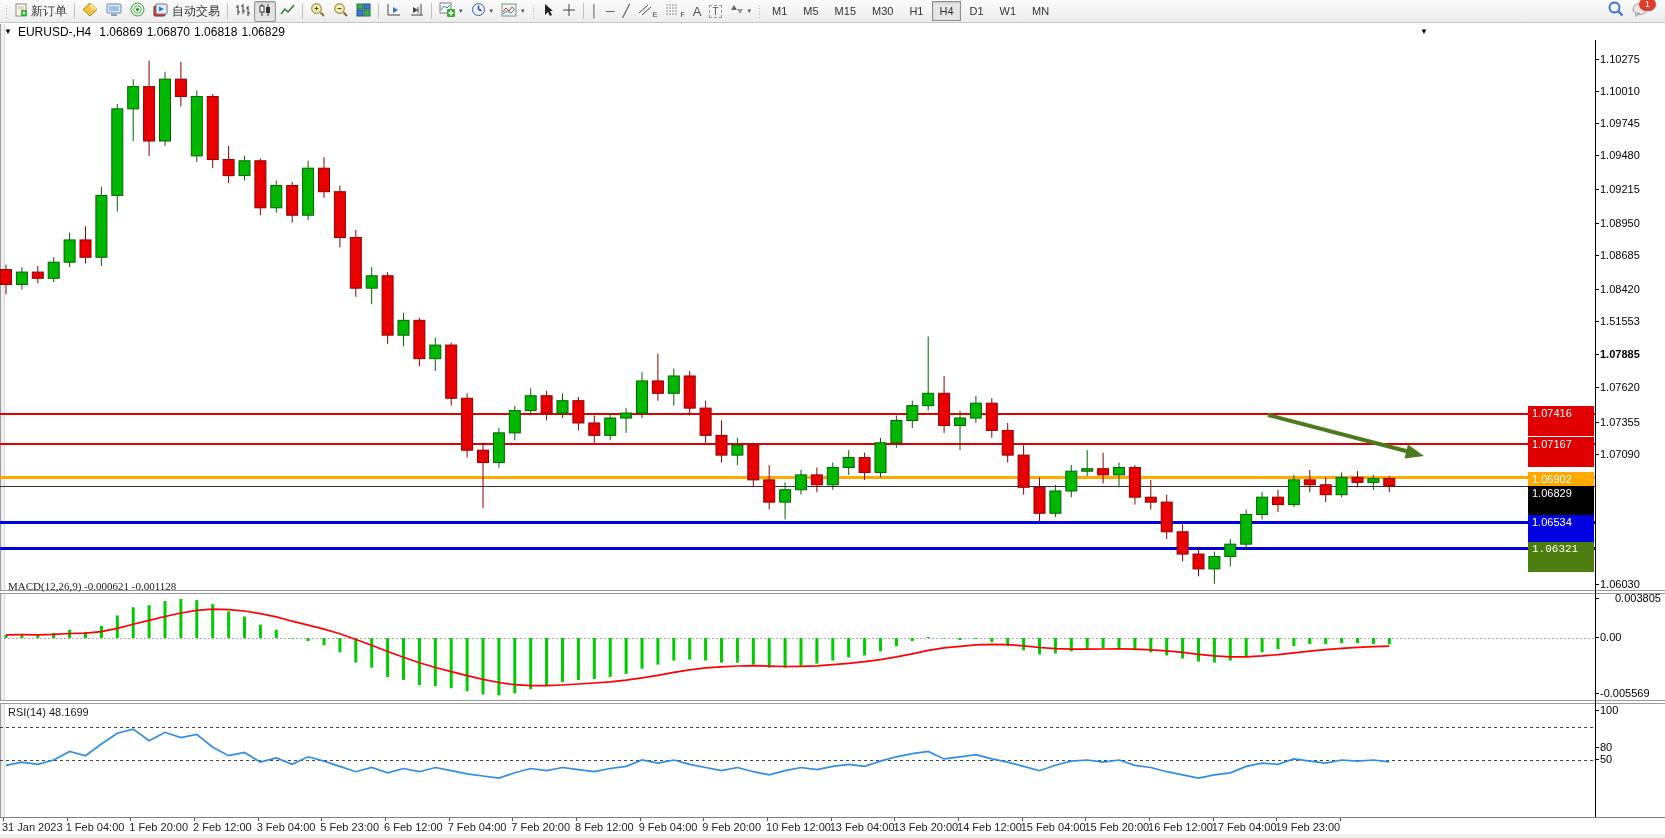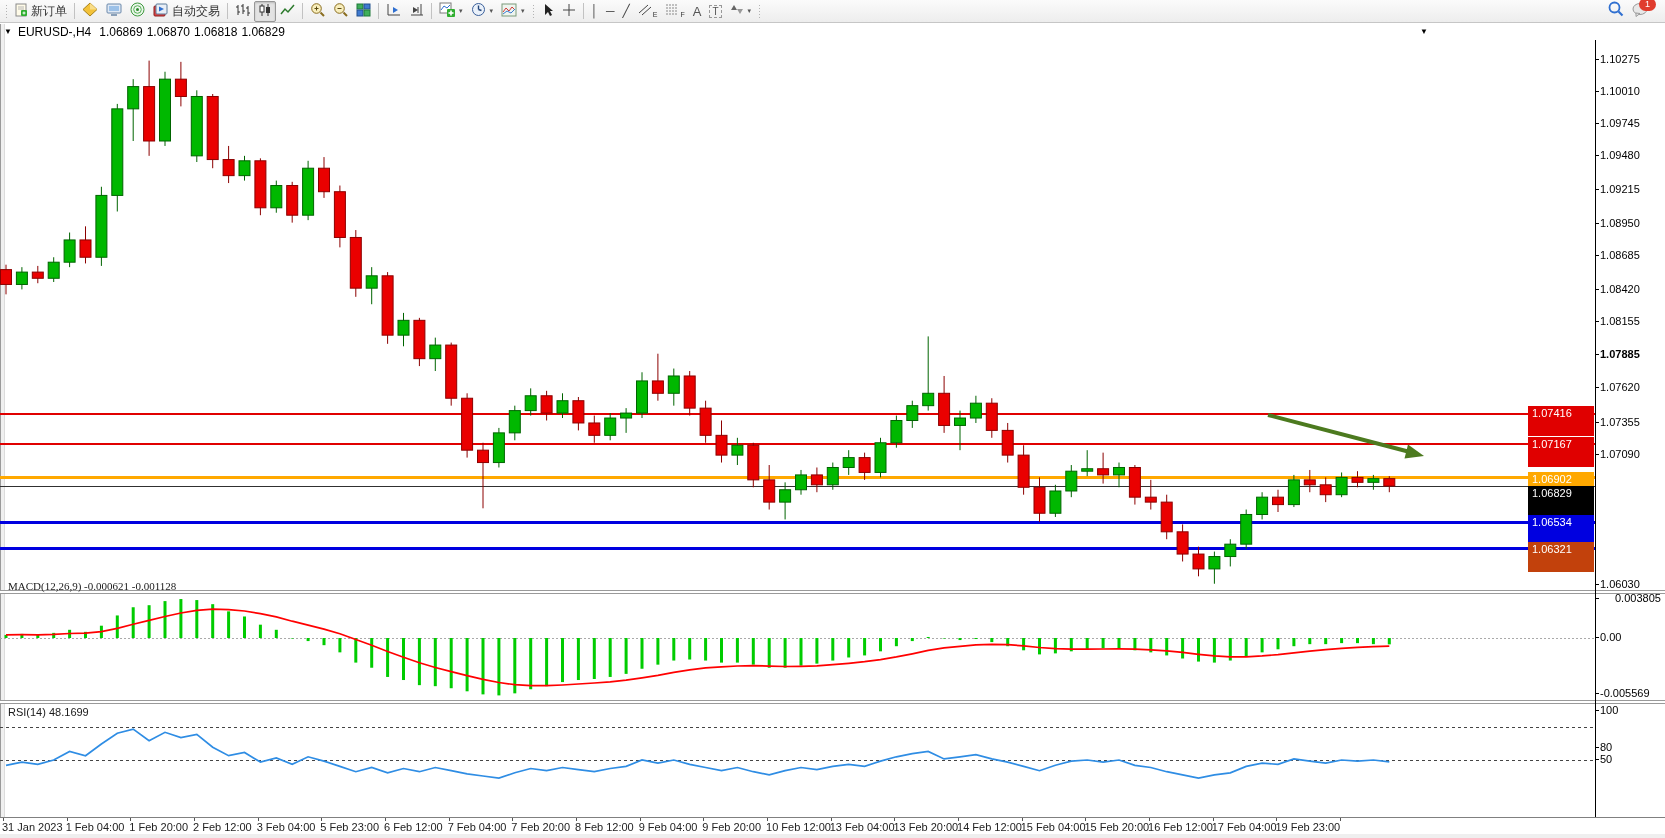--- a/index.html
+++ b/index.html
@@ -291,20 +291,31 @@
       <span>
         <svg width="14" height="13">
             <polygon points="4,2 7,7 1,7" fill="#666"></polygon>
             <polygon points="10,11 13,6 7,6" fill="#999"></polygon>
           </svg>
       </span>
       <span class="caret">▾</span>
     </div>
 
     <span class="grip"></span>
+    <div id="tf-group" style="display:flex;align-items:center;">
+        <div class="tf">M1</div>
+        <div class="tf">M5</div>
+        <div class="tf">M15</div>
+        <div class="tf">M30</div>
+        <div class="tf">H1</div>
+        <div class="tf active">H4</div>
+        <div class="tf">D1</div>
+        <div class="tf">W1</div>
+        <div class="tf">MN</div>
+      </div>
 
     <div class="right-group">
       <span>
         <svg width="16" height="16">
             <circle cx="6.5" cy="6.5" r="5" fill="none" stroke="#2f6fd0" stroke-width="1.8"></circle>
             <line x1="10.5" y1="10.5" x2="14.5" y2="14.5" stroke="#2f6fd0" stroke-width="2.2"></line>
           </svg>
       </span>
       <span class="chatwrap">
         <svg width="17" height="15">
@@ -625,40 +636,40 @@
   <div class="axis-line"></div>
   <div id="axis-ticks">
       <div class="tick" style="top: 54px;">1.10275</div>
       <div class="tick" style="top: 86px;">1.10010</div>
       <div class="tick" style="top: 118px;">1.09745</div>
       <div class="tick" style="top: 150px;">1.09480</div>
       <div class="tick" style="top: 184px;">1.09215</div>
       <div class="tick" style="top: 218px;">1.08950</div>
       <div class="tick" style="top: 250px;">1.08685</div>
       <div class="tick" style="top: 284px;">1.08420</div>
-      <div class="tick" style="top: 316px;">1.08155</div>
+      <div class="tick" style="top: 316px;">1.51553</div>
       <div class="tick" style="top: 349px; font-weight: bold;">1.07885</div>
       <div class="tick" style="top: 382px;">1.07620</div>
       <div class="tick" style="top: 417px;">1.07355</div>
       <div class="tick" style="top: 449px;">1.07090</div>
       <div class="tick" style="top: 579px;">1.06030</div>
       <div class="tick" style="top: 593px; padding-left: 15px;">0.003805</div>
       <div class="tick" style="top: 632px;">0.00</div>
       <div class="tick" style="top: 688px;">-0.005569</div>
       <div class="tick" style="top: 705px;">100</div>
       <div class="tick" style="top: 742px;">80</div>
       <div class="tick" style="top: 754px;">50</div>
     </div>
   <div id="axis-labels">
       <div class="pxlabel" style="top: 406px; background: rgb(224, 0, 0);">1.07416</div>
       <div class="pxlabel" style="top: 437px; background: rgb(224, 0, 0);">1.07167</div>
       <div class="pxlabel" style="top: 472px; background: rgb(255, 168, 0);">1.06902</div>
       <div class="pxlabel" style="top: 486px; background: rgb(0, 0, 0);">1.06829</div>
       <div class="pxlabel" style="top: 515px; background: rgb(0, 0, 224);">1.06534</div>
-      <div class="pxlabel" style="top: 542px; background: #c2410c;">1.06321</div>
+      <div class="pxlabel" style="top: 542px; background: #4d7c0f; font-family: Liberation Mono, monospace;">1.06321</div>
     </div>
 
   <div class="timebar">
       <div id="dates">
         <div class="datelabel" style="left: 2px;">31 Jan 2023</div>
         <div class="datetick" style="left: 3px;"></div>
         <div class="datelabel" style="left: 65.67px;">1 Feb 04:00</div>
         <div class="datetick" style="left: 66.67px;"></div>
         <div class="datelabel" style="left: 129.34px;">1 Feb 20:00</div>
         <div class="datetick" style="left: 130.34px;"></div>

